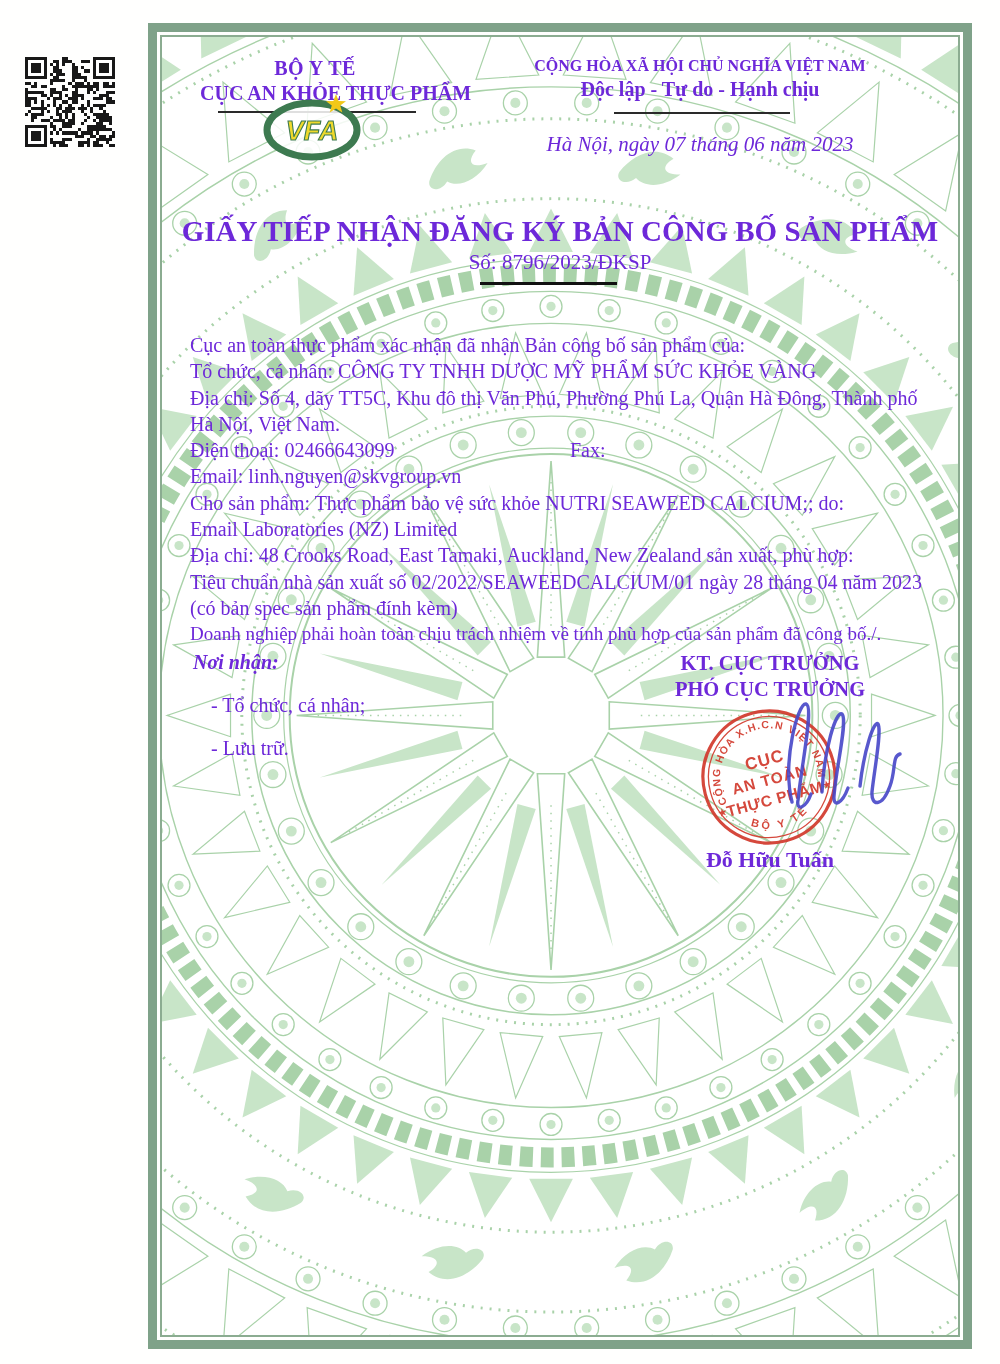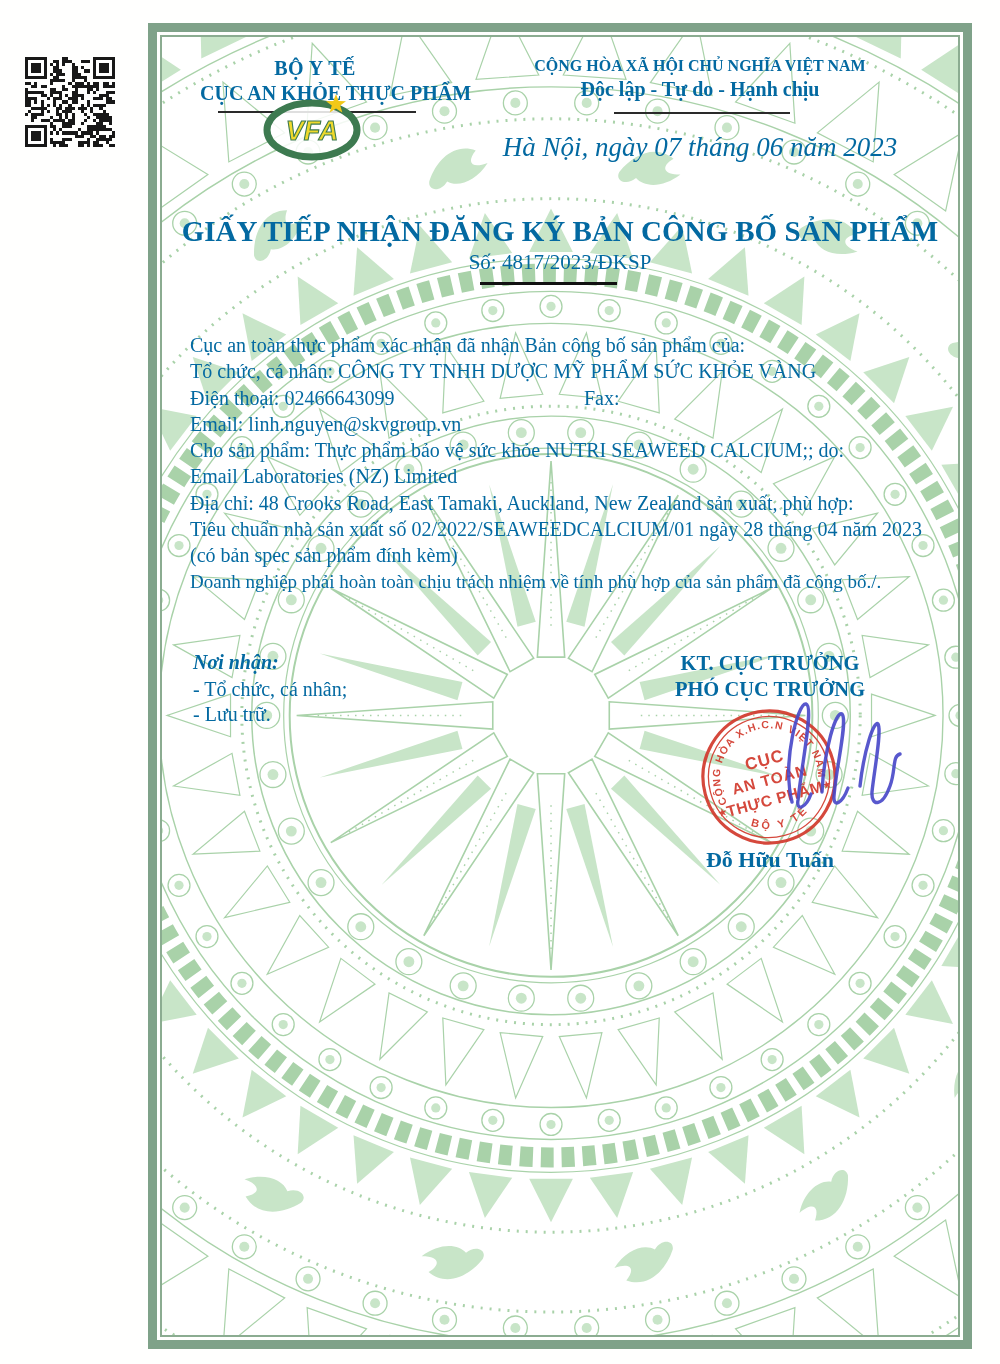--- a/index.html
+++ b/index.html
@@ -1,17 +1,17 @@
 <!DOCTYPE html>
 <html><head>
 <meta charset="utf-8">
 <style>
   html,body{margin:0;padding:0;background:#ffffff;}
   .page{position:relative;width:1000px;height:1364px;background:#fffffe;overflow:hidden;
-        font-family:"Liberation Serif","DejaVu Serif",serif;color:#0369a1;}
+        font-family:"Liberation Serif","DejaVu Serif",serif;color:#6d28d9;}
 
   
   .frame{position:absolute;left:148px;top:23px;width:824px;height:1326px;box-sizing:border-box;
          border:9px solid #7fa289;z-index:1;}
   .frame-inner{position:absolute;inset:3px;border:2px solid #8bac91;overflow:hidden;background:#ffffff;}
   .pattern{position:absolute;left:0;top:0;width:100%;height:100%;}
 
   .qr{position:absolute;left:25px;top:57px;width:90px;height:90px;z-index:3;}
 
   .abs{position:absolute;z-index:4;}
@@ -20,35 +20,35 @@
   .hl{left:200px;top:57px;width:230px;}
   .hl .l1{font-size:20px;font-weight:bold;letter-spacing:.5px;}
   .hl .l2{font-size:20px;font-weight:bold;white-space:nowrap;margin-top:2px;}
   .rule-left{left:218px;top:111px;width:198px;height:2px;background:#2a2a2a;z-index:4;}
   .logo{left:260px;top:88px;width:104px;height:82px;z-index:5;}
 
   .hr1{left:490px;top:57px;width:420px;}
   .hr1 .l1{font-size:16px;font-weight:bold;white-space:nowrap;}
   .hr1 .l2{font-size:20px;font-weight:bold;margin-top:3px;}
   .rule-right{left:614px;top:112px;width:176px;height:2px;background:#2a2a2a;}
-  .date{left:490px;top:132px;width:420px;font-style:italic;font-size:27px;font-weight:500;}
+  .date{left:490px;top:132px;width:420px;font-style:italic;font-size:21px;font-weight:500;}
 
   .title{left:100px;top:215px;width:920px;font-size:29px;font-weight:bold;white-space:nowrap;letter-spacing:0px;}
   .number{left:160px;top:250px;width:800px;font-size:21px;}
   .rule-number{left:480px;top:282px;width:137px;height:3px;background:#111;}
 
   .body{left:190px;top:332px;width:752px;font-size:20px;line-height:26.3px;}
   .body p{margin:0;}
   .body .phone{position:relative;}
-  .body .fax{position:absolute;left:394px;top:0;text-align:center;}
+  .body .fax{position:absolute;left:380px;top:0;text-align:center;}
   .body .tight{white-space:nowrap;font-size:19px;}
 
   .recip{left:193px;top:650px;width:300px;font-size:20px;line-height:25px;}
   .recip .head{font-weight:bold;font-style:italic;margin:0 0 2px 0;}
-  .recip p{margin:0;}
+  .recip p{margin:18px;}
 
   .signblock{left:620px;top:650px;width:300px;font-size:20.5px;font-weight:bold;line-height:26px;}
   .seal{left:693px;top:701px;width:152px;height:152px;z-index:5;}
   .sig{left:778px;top:684px;width:125px;height:138px;z-index:6;}
   .signame{left:620px;top:847px;width:300px;font-size:22px;font-weight:bold;z-index:6;}
 
   .sealtxt{font-family:"Liberation Sans","DejaVu Sans",sans-serif;font-weight:bold;fill:#d23b2e;}
 </style>
 </head>
 <body>
@@ -778,26 +778,27 @@
   </svg>
 
   <div class="abs hr1 ctr">
     <div class="l1">CỘNG HÒA XÃ HỘI CHỦ NGHĨA VIỆT NAM</div>
     <div class="l2">Độc lập - Tự do - Hạnh chịu</div>
   </div>
   <div class="abs rule-right"></div>
   <div class="abs date ctr">Hà Nội, ngày 07 tháng 06 năm 2023</div>
 
   <div class="abs title ctr">GIẤY TIẾP NHẬN ĐĂNG KÝ BẢN CÔNG BỐ SẢN PHẨM</div>
-  <div class="abs number ctr">Số: 4817/2023/ĐKSP</div>
+  <div class="abs number ctr">Số: 8796/2023/ĐKSP</div>
   <div class="abs rule-number"></div>
 
   <div class="abs body">
     <p>Cục an toàn thực phẩm xác nhận đã nhận Bản công bố sản phẩm của:</p>
     <p>Tổ chức, cá nhân: CÔNG TY TNHH DƯỢC MỸ PHẨM SỨC KHỎE VÀNG</p>
+    <p>Địa chỉ: Số 4, dãy TT5C, Khu đô thị Văn Phú, Phường Phú La, Quận Hà Đông, Thành phố Hà Nội, Việt Nam.</p>
     <p class="phone">
       <span>Điện thoại: 02466643099</span>
       <span class="fax">Fax:</span>
     </p>
     <p>Email: linh.nguyen@skvgroup.vn</p>
     <p>Cho sản phẩm: Thực phẩm bảo vệ sức khỏe NUTRI SEAWEED CALCIUM;; do:</p>
     <p>Email Laboratories (NZ) Limited</p>
     <p>Địa chỉ: 48 Crooks Road, East Tamaki, Auckland, New Zealand sản xuất, phù hợp:</p>
     <p>Tiêu chuẩn nhà sản xuất số 02/2022/SEAWEEDCALCIUM/01 ngày 28 tháng 04 năm 2023 (có bản spec sản phẩm đính kèm)</p>
     <p class="tight">Doanh nghiệp phải hoàn toàn chịu trách nhiệm về tính phù hợp của sản phẩm đã công bố./.</p>

